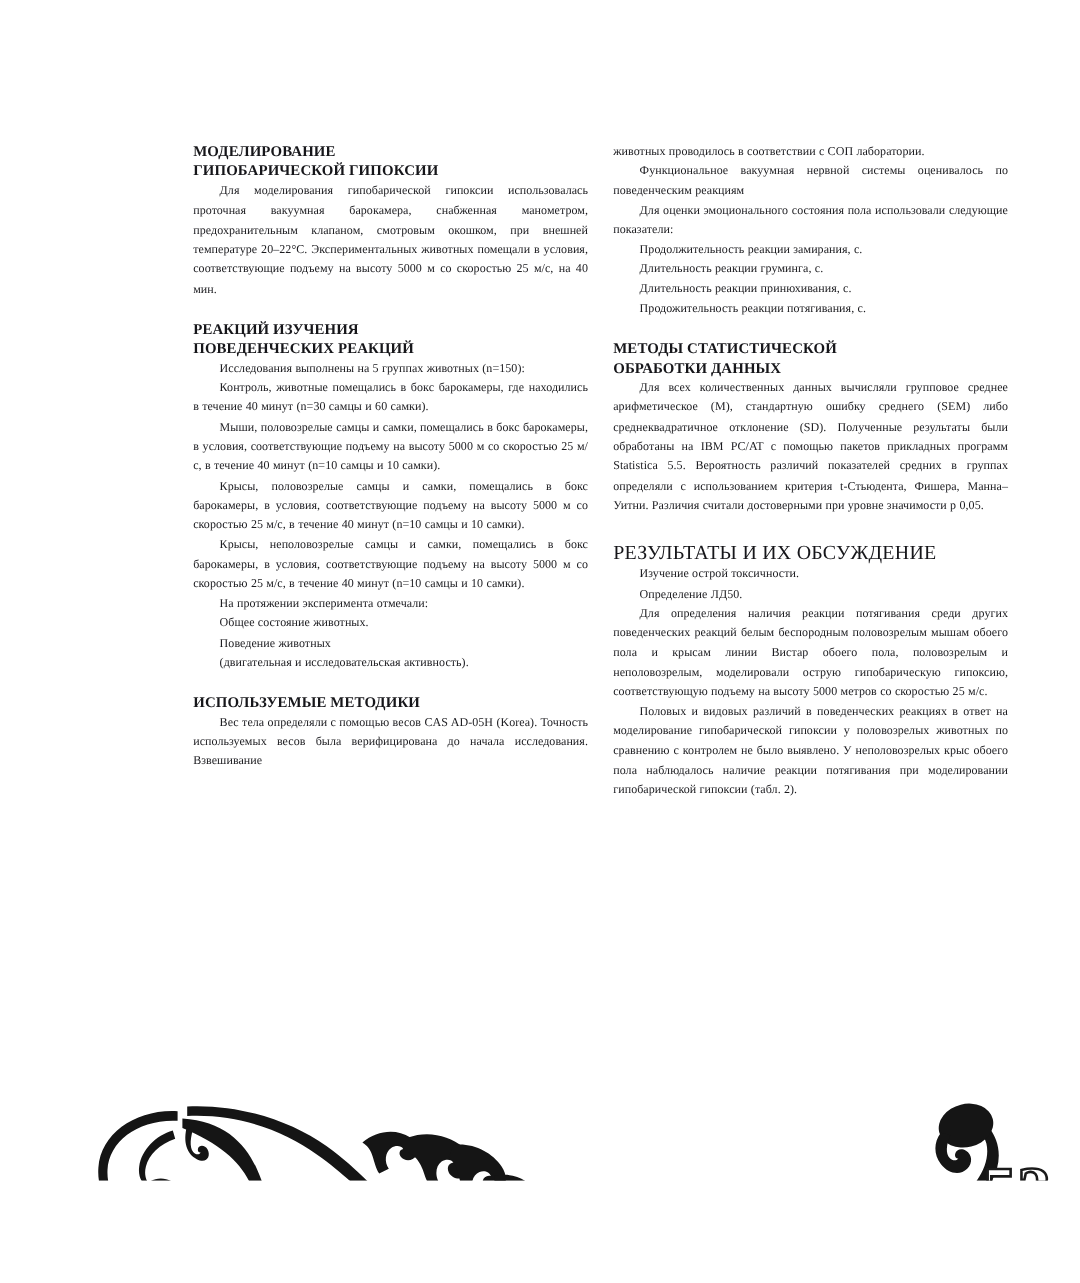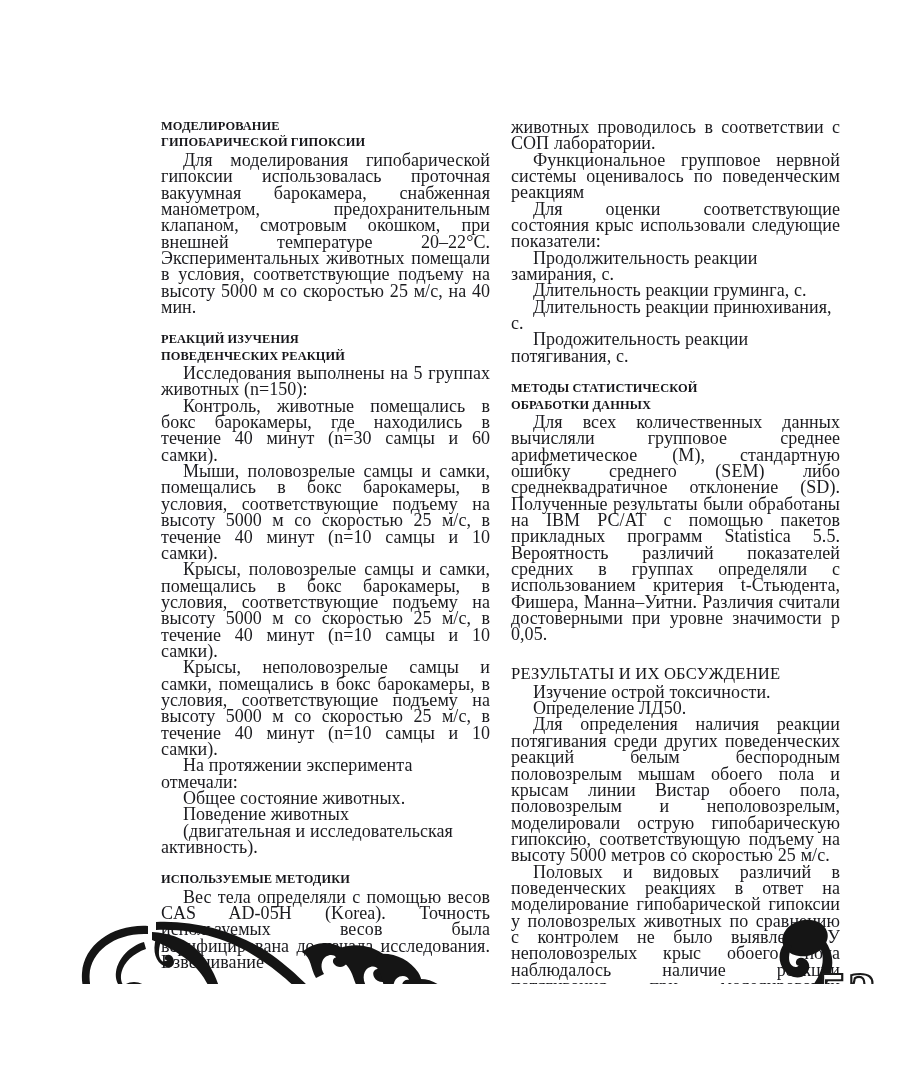--- a/index.html
+++ b/index.html
@@ -47,21 +47,21 @@
     font-weight: normal;
     font-size: 16.6px;
     line-height: 21px;
     letter-spacing: 0.2px;
     margin-top: 20px;
     margin-bottom: 0;
   }
 
   p.tx {
     margin: 0;
-    font-size: 18px;
+    font-size: 10px;
     line-height: 16.35px;
     text-align: justify;
     text-indent: 22px;
     letter-spacing: 0.05px;
     word-spacing: 0.2px;
     -webkit-hyphens: manual;
     hyphens: manual;
   }
   p.tx.nojust {
     text-align: left;
@@ -128,22 +128,22 @@
       <p class="tx nojust">Поведение животных</p>
       <p class="tx nojust">(двигательная и исследовательская активность).</p>
 
       <h2 class="sec-head spaced">ИСПОЛЬЗУЕМЫЕ МЕТОДИКИ</h2>
       <p class="tx">Вес тела определяли с помощью весов CAS AD-05Н (Korea). Точность используемых весов была верифицирована до начала исследования. Взвешивание</p>
     </div>
 
     <div class="col">
 
       <p class="tx" style="text-indent:0">животных проводилось в соответствии с СОП лаборатории.</p>
-      <p class="tx">Функциональное групповое нервной системы оценивалось по поведенческим реакциям</p>
-      <p class="tx">Для оценки соответствующие состояния крыс использовали следующие показатели:</p>
+      <p class="tx">Функциональное вакуумная нервной системы оценивалось по поведенческим реакциям</p>
+      <p class="tx">Для оценки эмоционального состояния пола использовали следующие показатели:</p>
       <p class="tx nojust">Продолжительность реакции замирания, с.</p>
       <p class="tx nojust">Длительность реакции груминга, с.</p>
       <p class="tx nojust">Длительность реакции принюхивания, с.</p>
       <p class="tx nojust">Продожительность реакции потягивания, с.</p>
 
       <h2 class="sec-head spaced">МЕТОДЫ СТАТИСТИЧЕСКОЙ</h2>
       <h2 class="sec-head">ОБРАБОТКИ ДАННЫХ</h2>
       <p class="tx">Для всех количественных данных вычисляли групповое среднее арифметическое (М), стандартную ошибку среднего (SEM) либо среднеквадратичное отклонение (SD). Полученные результаты были обработаны на IBM PC/AT с помощью пакетов прикладных программ Statistica 5.5. Вероятность различий показателей средних в группах определяли с использованием критерия t-Стьюдента, Фишера, Манна–Уитни. Различия считали достоверными при уровне значимости p 0,05.</p>
 
       <h2 class="sec-head big">РЕЗУЛЬТАТЫ И ИХ ОБСУЖДЕНИЕ</h2>

